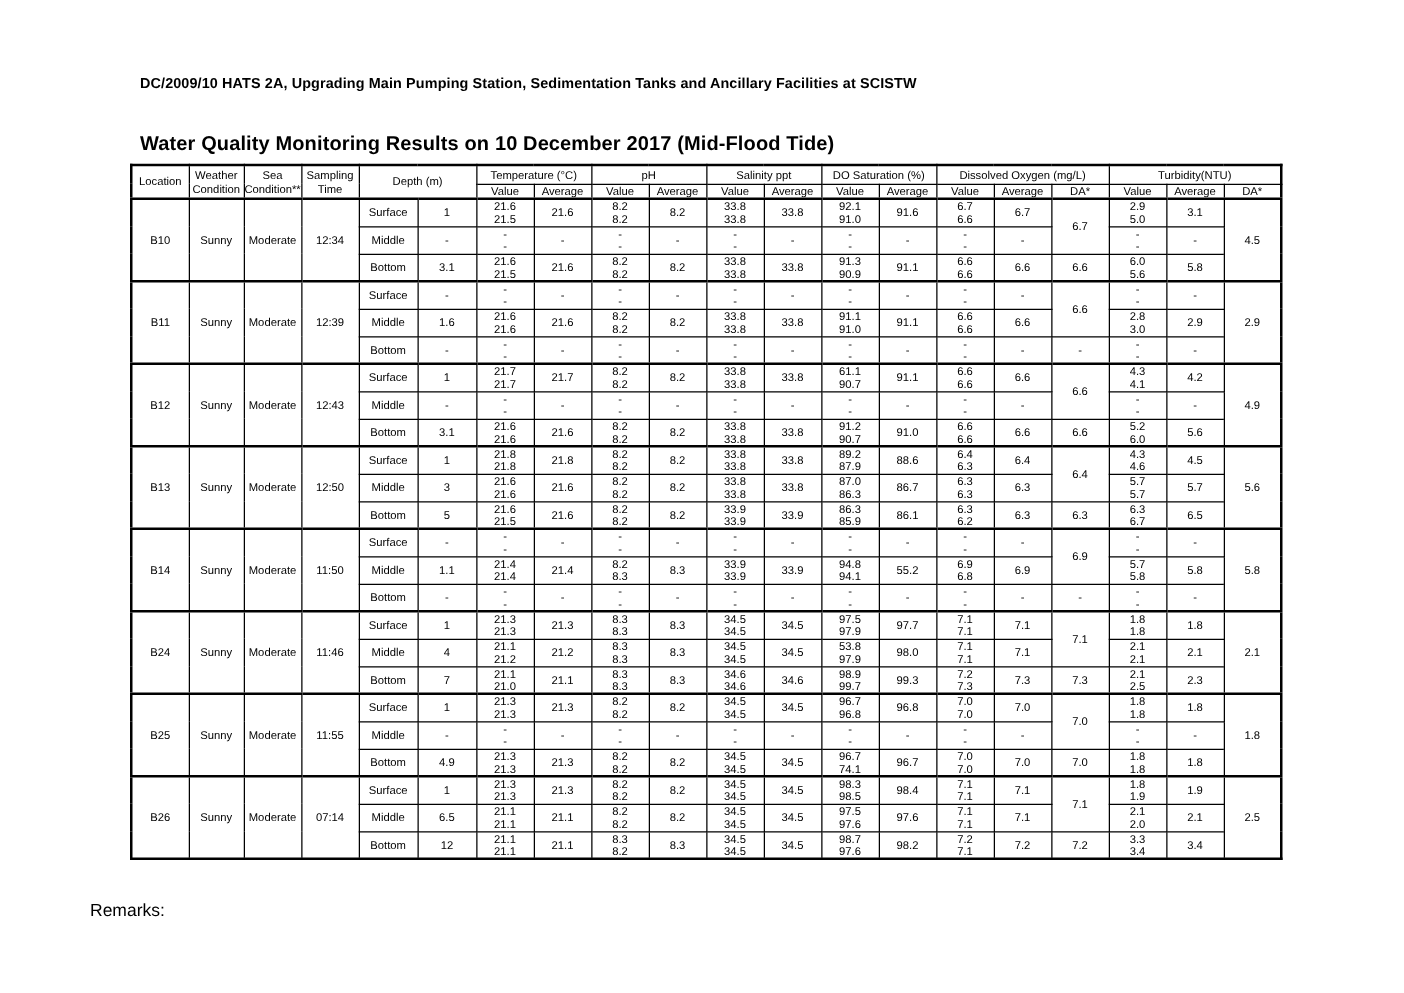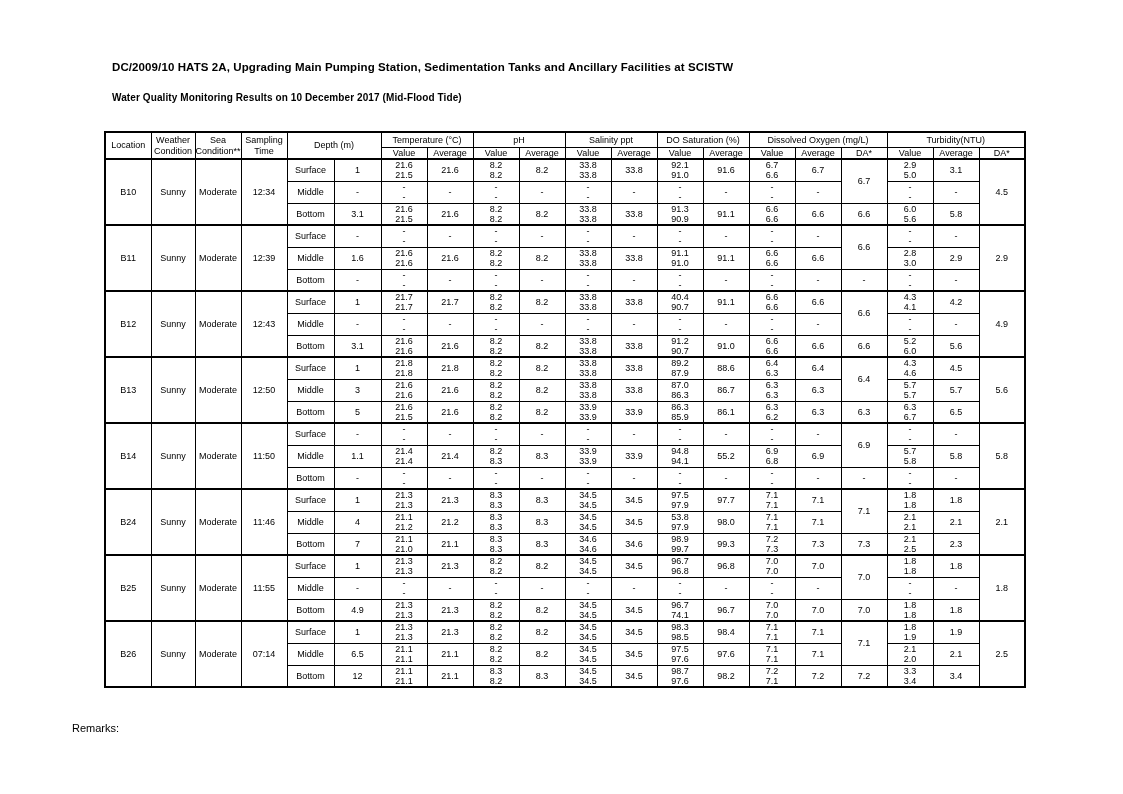--- a/index.html
+++ b/index.html
@@ -9,43 +9,43 @@
     background: #ffffff;
     position: relative;
     font-family: "Liberation Sans", sans-serif;
     color: #000;
   }
   .title1 {
     position: absolute; left: 112px; top: 61px;
     font-size: 11.5px; font-weight: bold; letter-spacing: 0.1px;
   }
   .title2 {
-    position: absolute; left: 112px; top: 92px;
-    font-size: 10px; font-weight: bold; letter-spacing: 0.1px;
+    position: absolute; left: 112px; top: 107px;
+    font-size: 16px; font-weight: bold; letter-spacing: 0.1px;
   }
   table.results {
     position: absolute; left: 104px; top: 131px;
     border-collapse: collapse; table-layout: fixed;
     border: 2px solid #000;
   }
   .results th, .results td {
     border: 1px solid #000;
     font-size: 9px; font-weight: normal;
     text-align: center; vertical-align: middle;
     padding: 0; overflow: hidden;
     line-height: 1.15;
   }
   .results thead tr.h1 { height: 15px; }
   .results thead tr.h2 { height: 12px; }
   .results tbody tr { height: 22px; }
   .results tr.bs > th, .results tr.bs > td { border-top: 2px solid #000; }
   .results td.vp span { display: block; line-height: 10px; }
   .remarks {
     position: absolute; left: 72px; top: 722px;
-    font-size: 11px; display: flex; gap: 9px; line-height: 13px; flex-direction: column;
+    font-size: 14px; display: flex; gap: 9px; line-height: 13px; flex-direction: column;
   }
   .remark-lines { display: flex; flex-direction: column; }
 </style>
 </head>
 <body>
 
 <div class="title1">DC/2009/10 HATS 2A, Upgrading Main Pumping Station, Sedimentation Tanks and Ancillary Facilities at SCISTW</div>
 <div class="title2">Water Quality Monitoring Results on 10 December 2017 (Mid-Flood Tide)</div>
 
 <table class="results">
@@ -337,21 +337,21 @@
           <span>8.2</span>
           <span>8.2</span>
         </td>
         <td>8.2</td>
         <td class="vp">
           <span>33.8</span>
           <span>33.8</span>
         </td>
         <td>33.8</td>
         <td class="vp">
-          <span>40.4</span>
+          <span>61.1</span>
           <span>90.7</span>
         </td>
         <td>91.1</td>
         <td class="vp">
           <span>6.6</span>
           <span>6.6</span>
         </td>
         <td>6.6</td>
         <td rowspan="2">6.6</td>
         <td class="vp">

